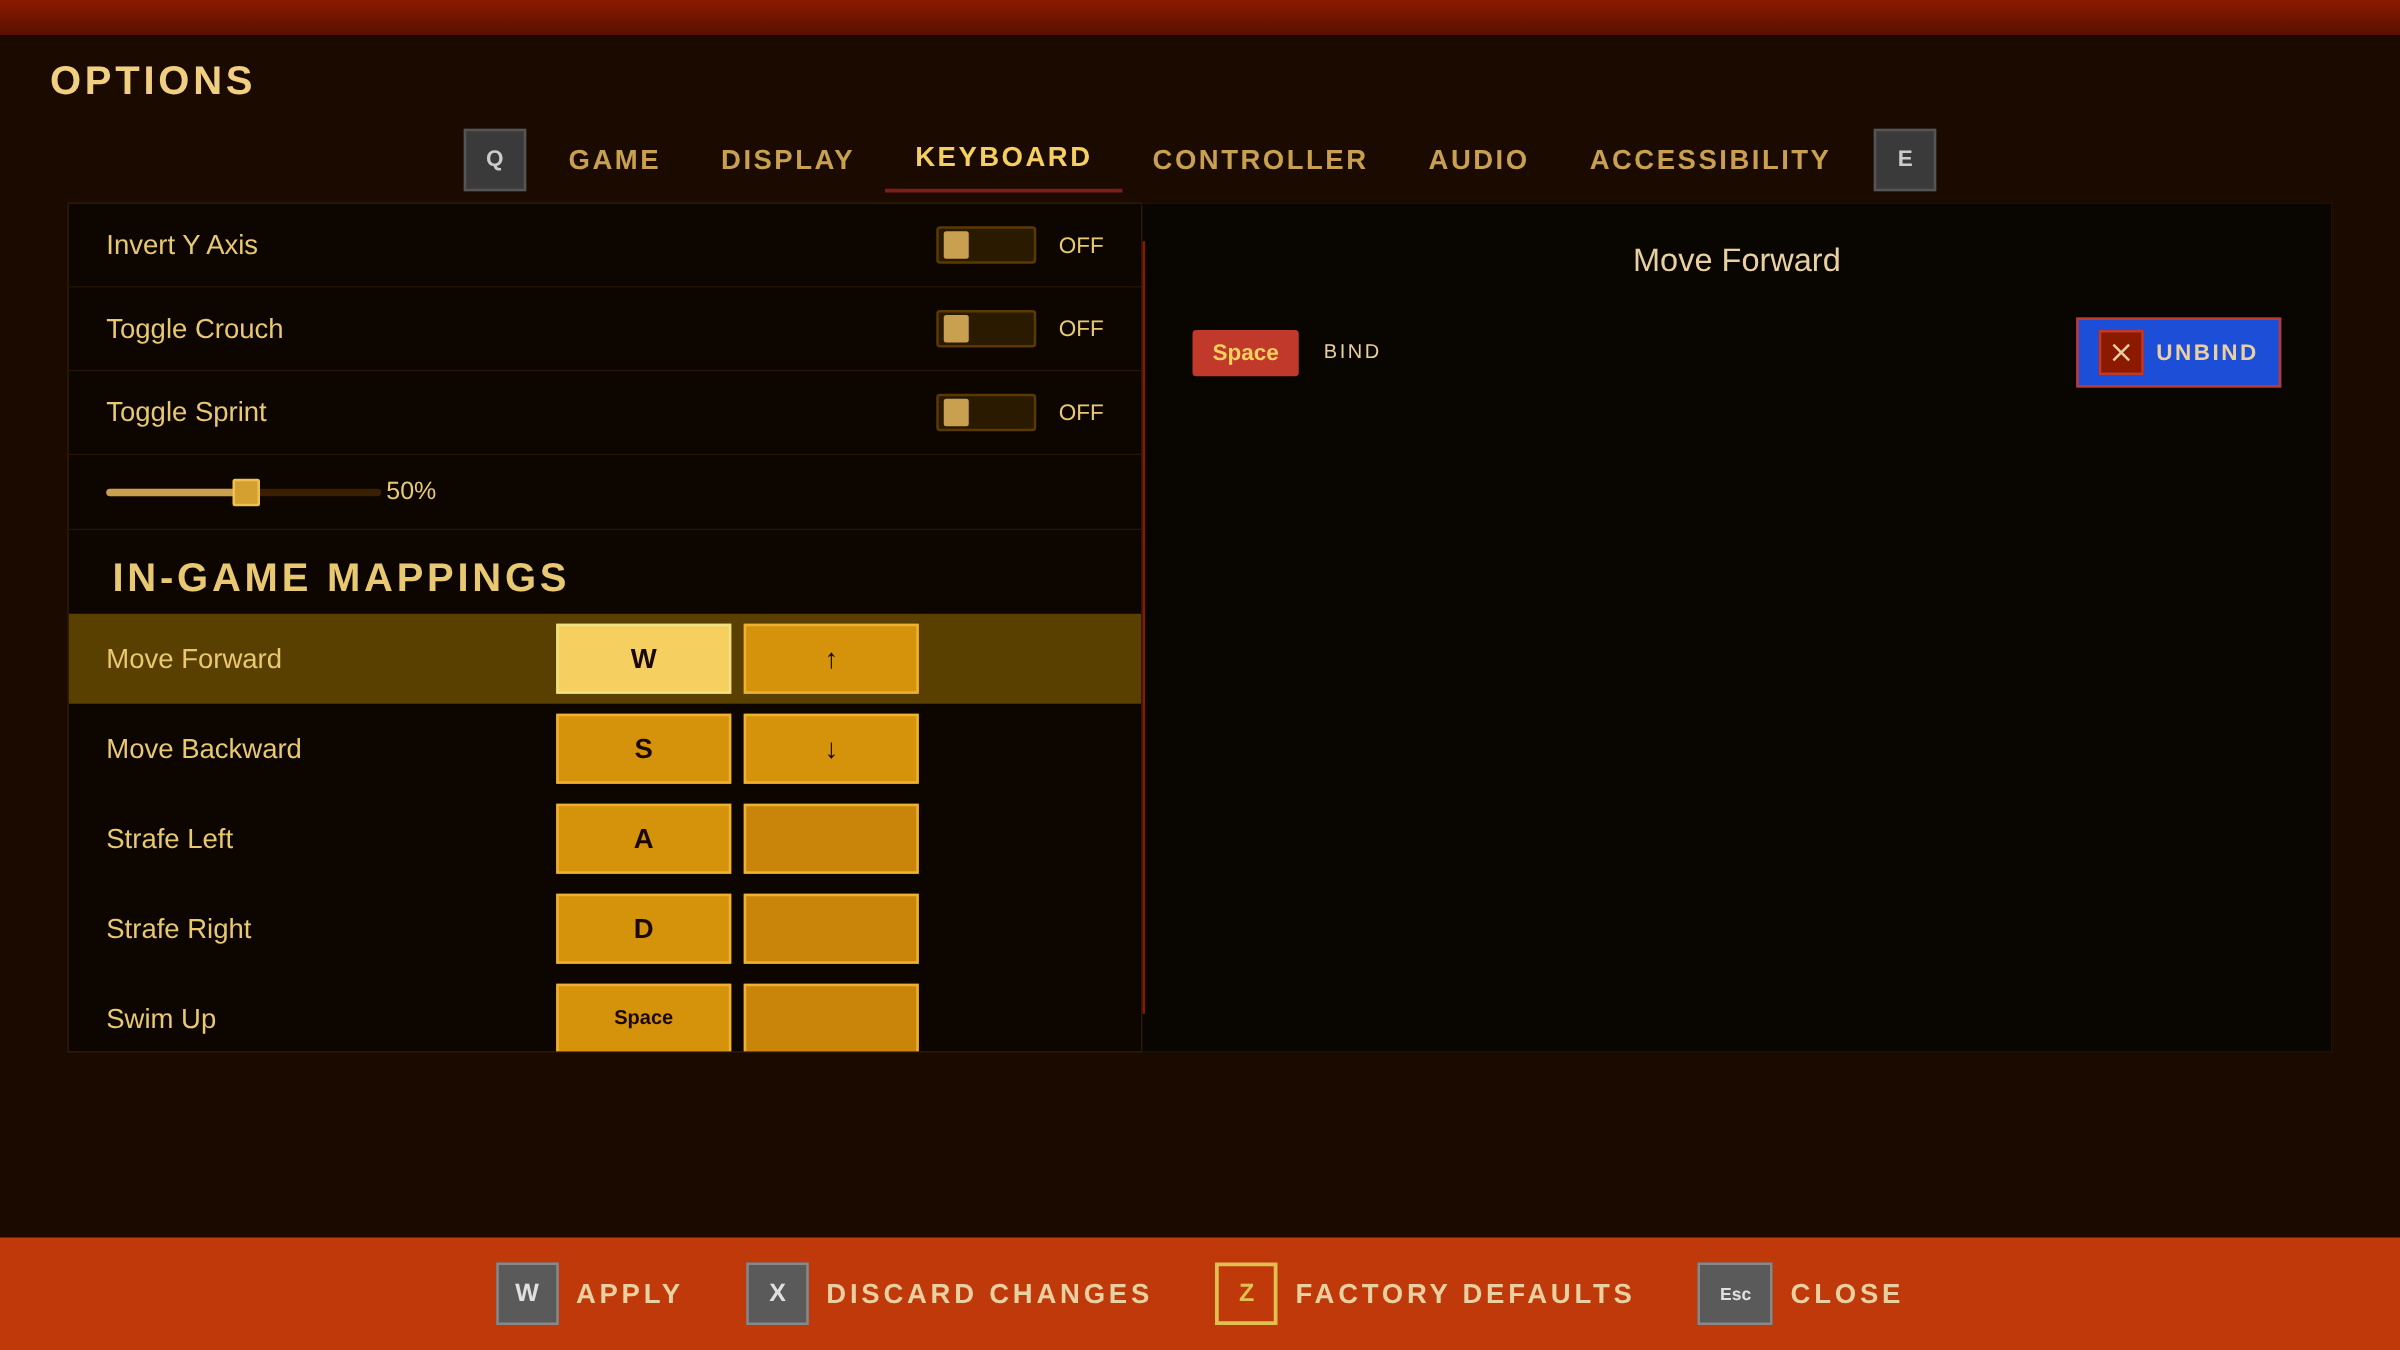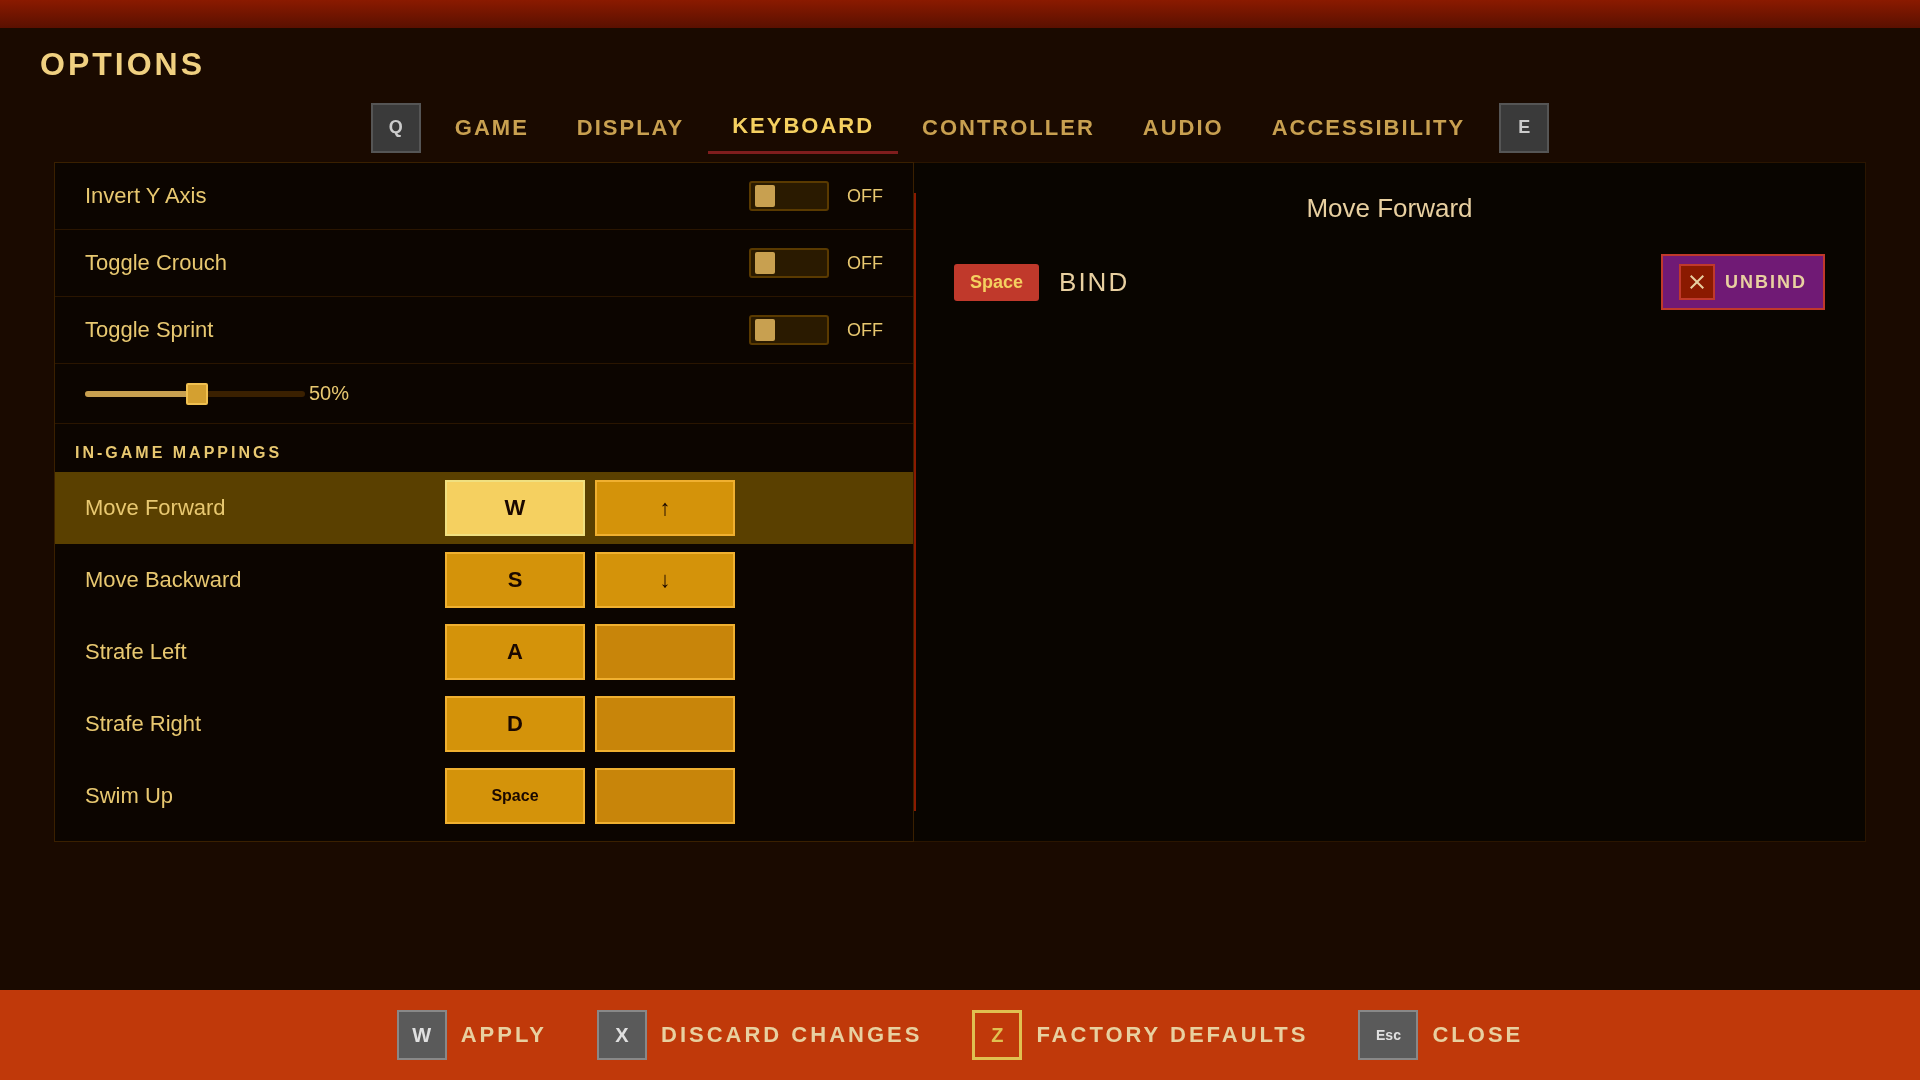--- a/index.html
+++ b/index.html
@@ -166,23 +166,23 @@
       left: 46%;
     }
 
     .slider-value {
       color: #e8c870;
       font-size: 20px;
     }
 
     
     .section-header {
-      padding: 20px 20px 10px;
+      padding: 20px 35px 10px;
       color: #e8c870;
-      font-size: 16px;
+      font-size: 32px;
       font-weight: bold;
       letter-spacing: 3px;
       text-transform: uppercase;
     }
 
     
     .mapping-row {
       display: flex;
       align-items: center;
       padding: 8px 30px;
@@ -250,21 +250,21 @@
       background: #c0392b;
       color: #f5d060;
       padding: 8px 16px;
       font-size: 18px;
       font-weight: bold;
       border-radius: 3px;
     }
 
     .bind-text {
       color: #e8d0a0;
-      font-size: 26px;
+      font-size: 16px;
       letter-spacing: 2px;
     }
 
     .unbind-btn {
       display: flex;
       align-items: center;
       gap: 10px;
       background: #8b1a00;
       border: 2px solid #c0392b;
       padding: 8px 16px;
@@ -447,21 +447,21 @@
 
   <div class="right-panel">
     <div class="vert-divider"></div>
 
     <div class="right-panel-title">Move Forward</div>
 
     <div class="bind-row">
       <span class="space-key">Space</span>
       <span class="bind-text">BIND</span>
 
-      <div class="unbind-btn" style="margin-left:auto; display:flex; align-items:center; gap:10px; background:#701a75; border:2px solid #c0392b; padding:8px 16px;">
+      <div class="unbind-btn" style="margin-left:auto; display:flex; align-items:center; gap:10px; background:#1d4ed8; border:2px solid #c0392b; padding:8px 16px;">
         <div class="unbind-icon">
           <svg width="24" height="24" viewBox="0 0 24 24" fill="#e8d0a0">
             <path d="M19 6.41L17.59 5 12 10.59 6.41 5 5 6.41 10.59 12 5 17.59 6.41 19 12 13.41 17.59 19 19 17.59 13.41 12z"></path>
           </svg>
         </div>
         <span class="unbind-text">UNBIND</span>
       </div>
     </div>
 
   </div>

